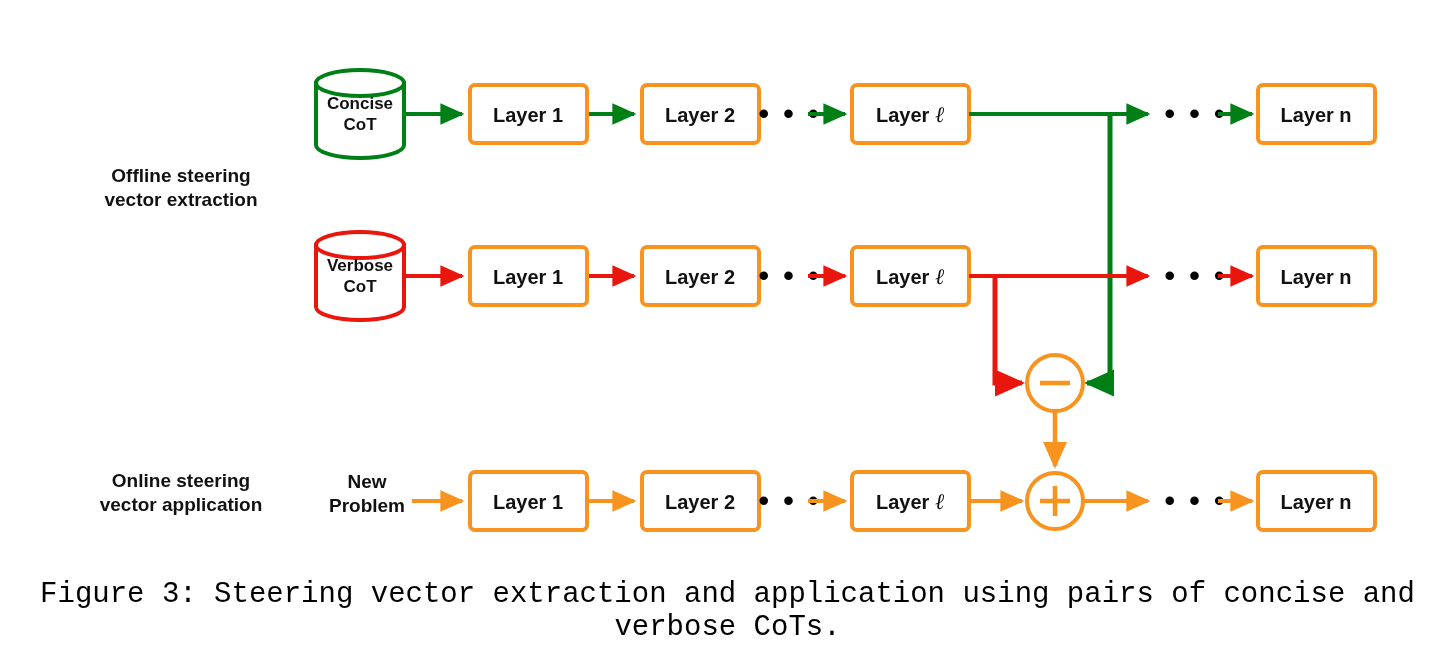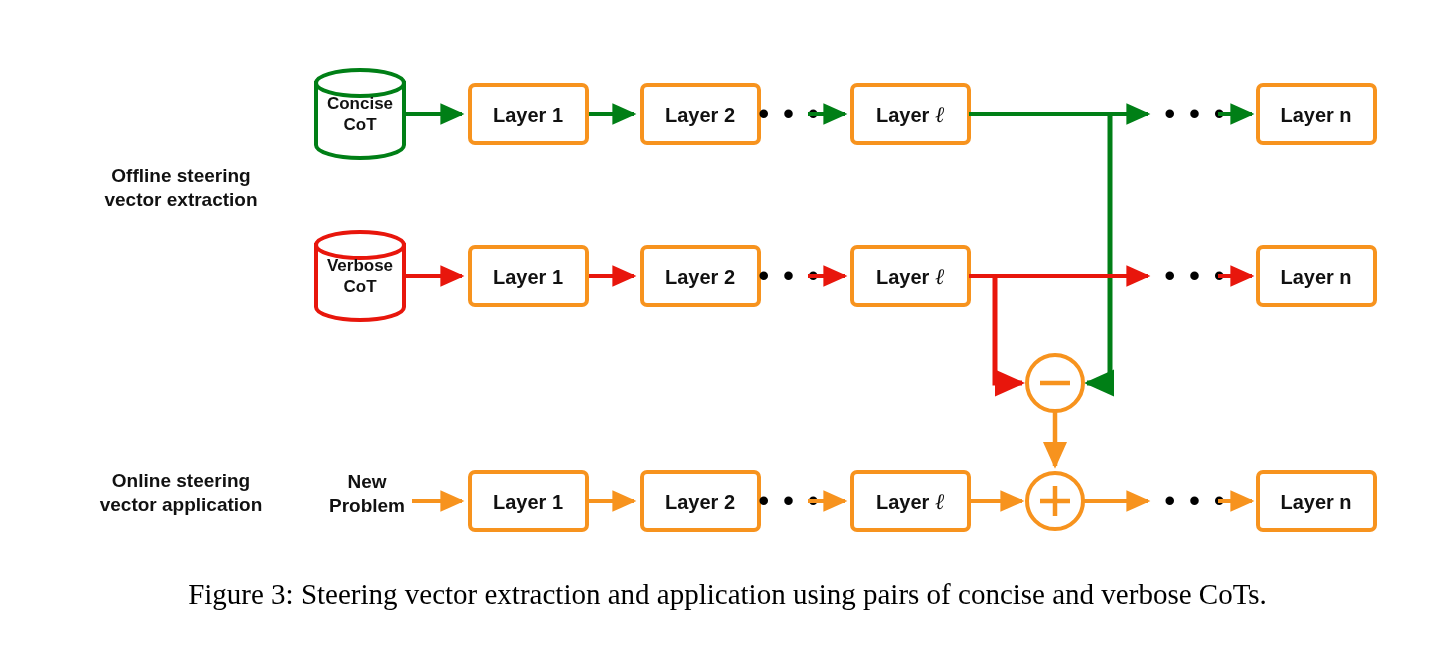--- a/index.html
+++ b/index.html
@@ -64,21 +64,21 @@
     font-size: 30px;
     fill: #000000;
     letter-spacing: 3px;
   }
   #caption {
     position: absolute;
     left: 0;
     top: 578px;
     width: 1455px;
     text-align: center;
-    font-family: Liberation Serif, serif;
+    font-family: Liberation Mono, monospace;
     font-size: 29px;
     color: #000000;
     letter-spacing: 0px;
   }
 </style>
 </head>
 <body>
 
 <div id="figure-root">
 

